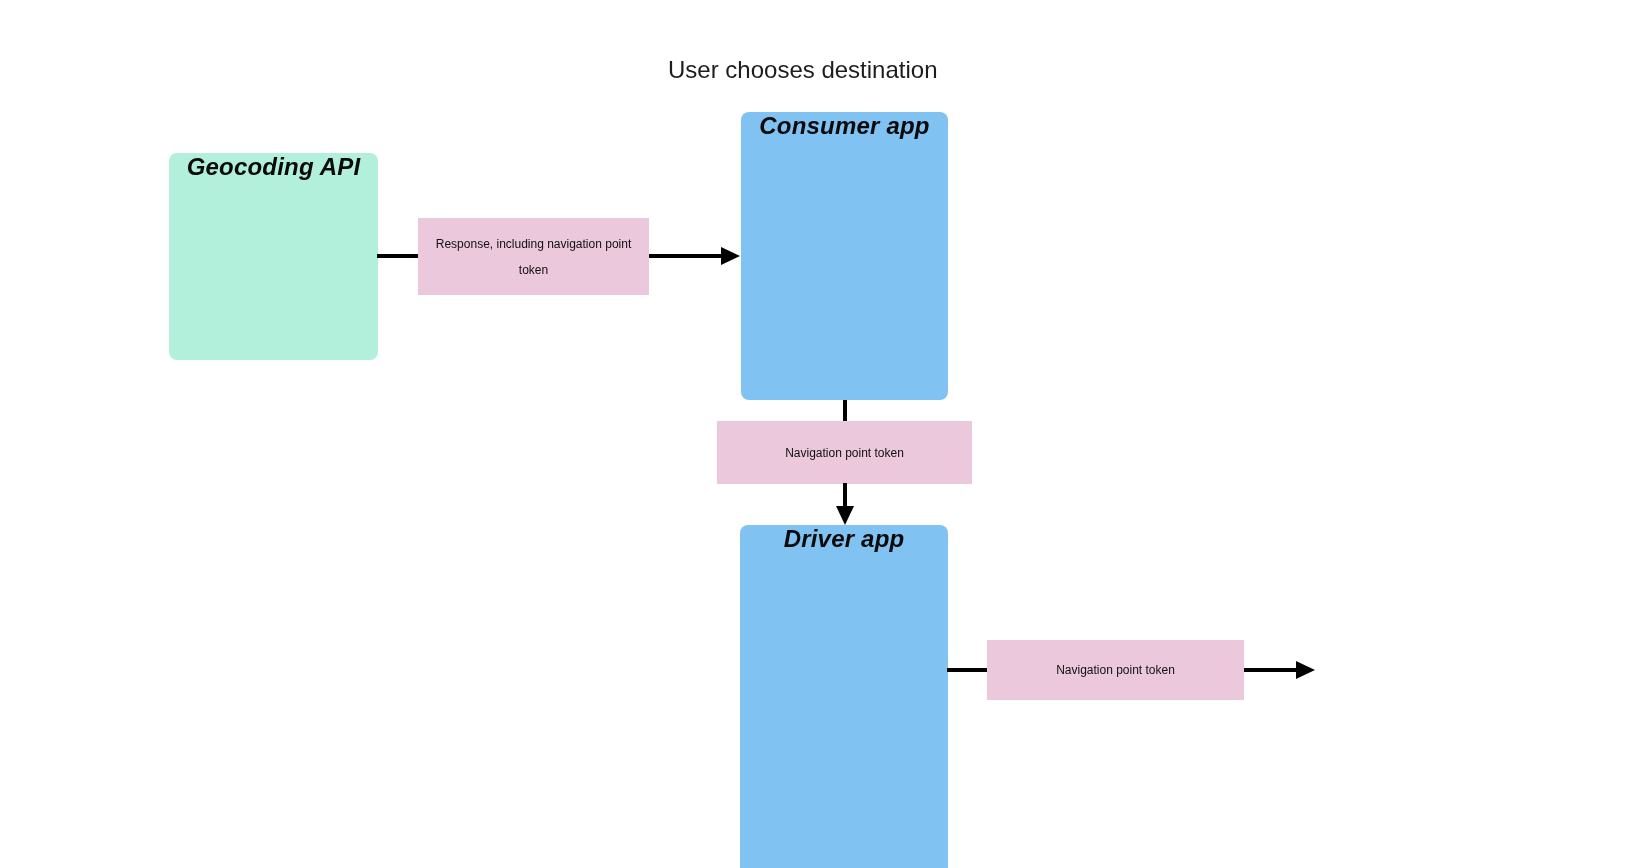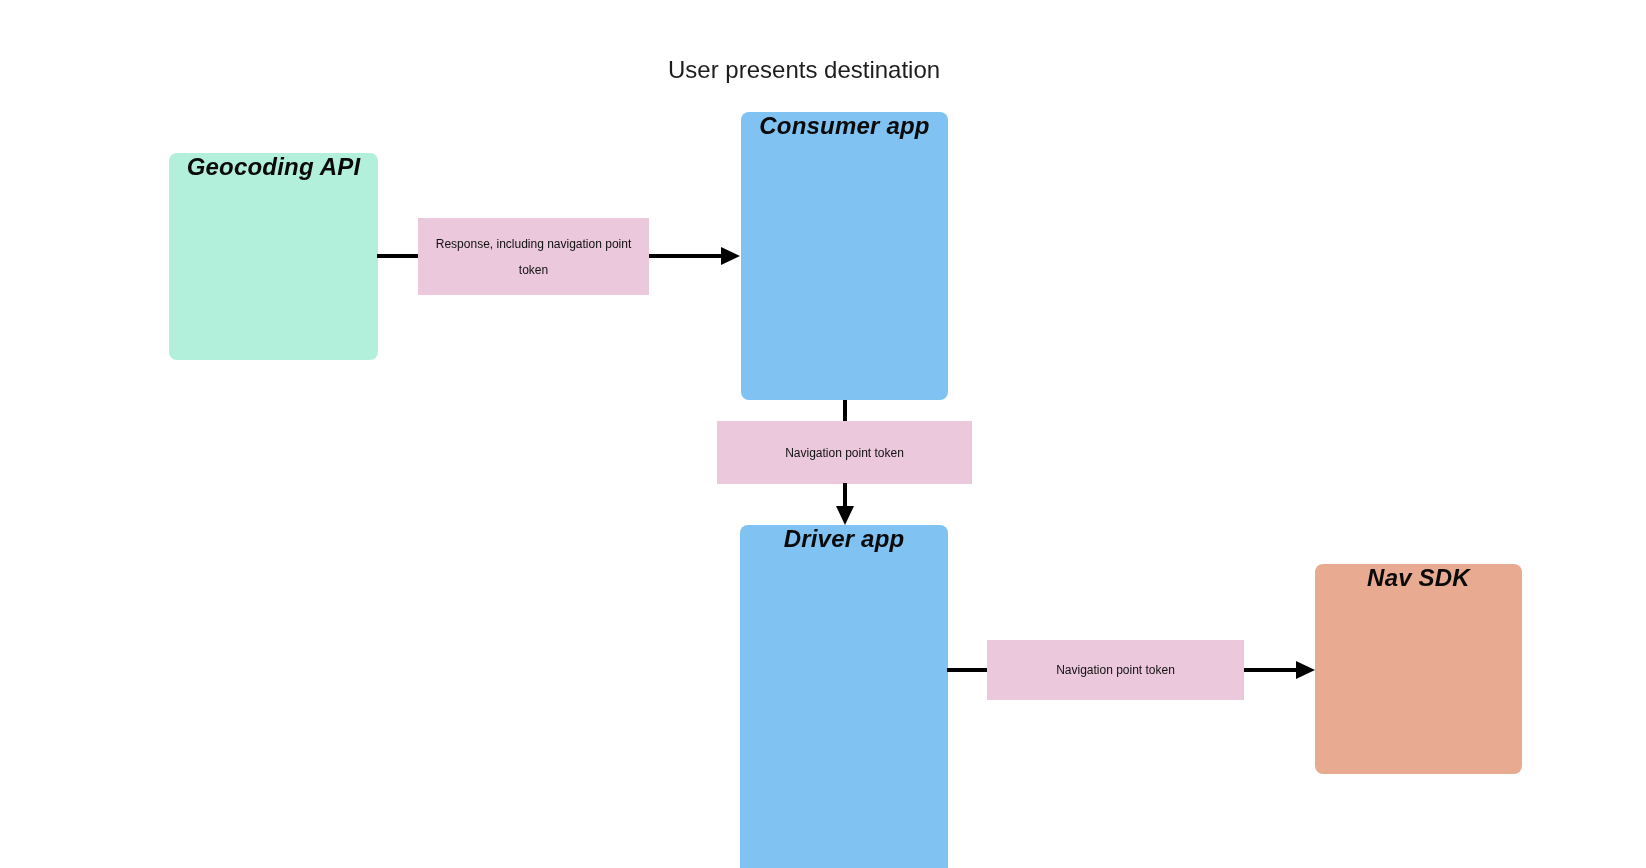--- a/index.html
+++ b/index.html
@@ -95,37 +95,34 @@
   }
   .hd-2  { left: 721px;  top: 247px; }
   .hd-3  { left: 836px;  top: 506px; }
   .hd-4  { left: 1296px; top: 661px; }
 </style>
 </head>
 <body>
 
 <div class="canvas">
 
-  <div class="stage-label stage-2">User presents destination</div>
+  <div class="stage-label stage-2">User chooses destination</div>
 
   <div class="node n-geo" style="background-color: rgb(179, 240, 220);">
     <span class="node-label">Geocoding API</span>
   </div>
 
   <div class="node n-consumer" style="background-color: rgb(128, 194, 242);">
     <span class="node-label">Consumer app</span>
   </div>
 
   <div class="node n-driver" style="background-color: rgb(128, 194, 242);">
     <span class="node-label">Driver app</span>
   </div>
 
-  <div class="node n-navsdk" style="background-color: rgb(232, 170, 144);">
-    <span class="node-label">Nav SDK</span>
-  </div>
 
   <div class="line-h seg-1"></div>
   <div class="edge-label el-1" style="background-color: rgb(235, 200, 220);">
     <span>Response, including navigation point token</span>
   </div>
   <div class="line-h seg-2"></div>
   <div class="head-right hd-2"></div>
 
   <div class="line-v seg-3a"></div>
   <div class="edge-label el-2" style="background-color: rgb(235, 200, 220);">

